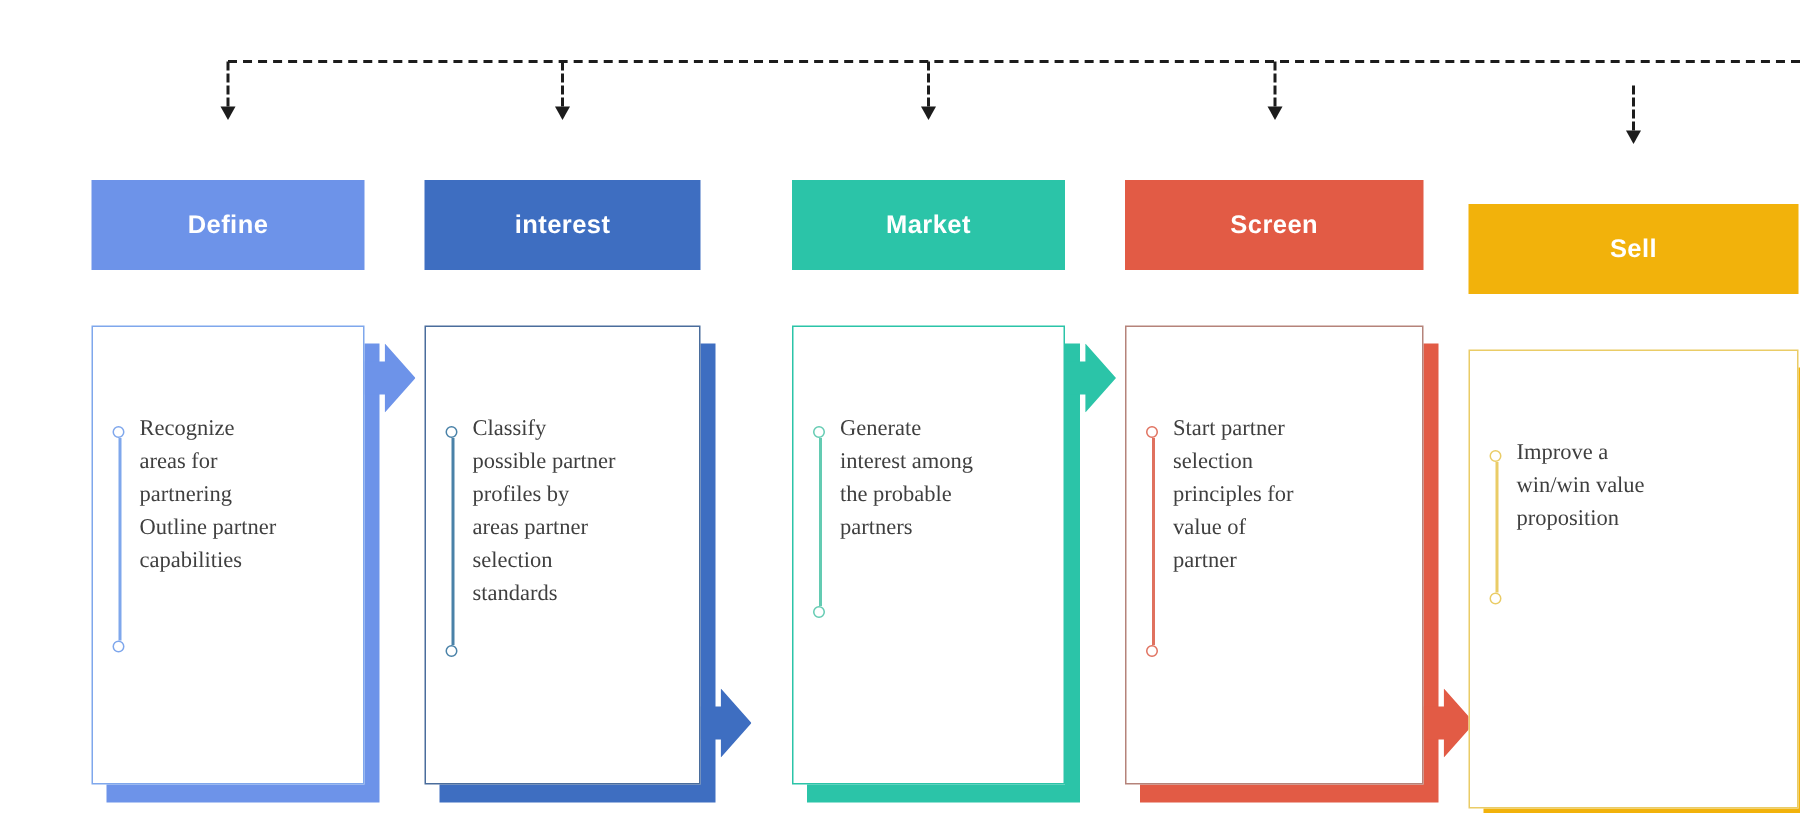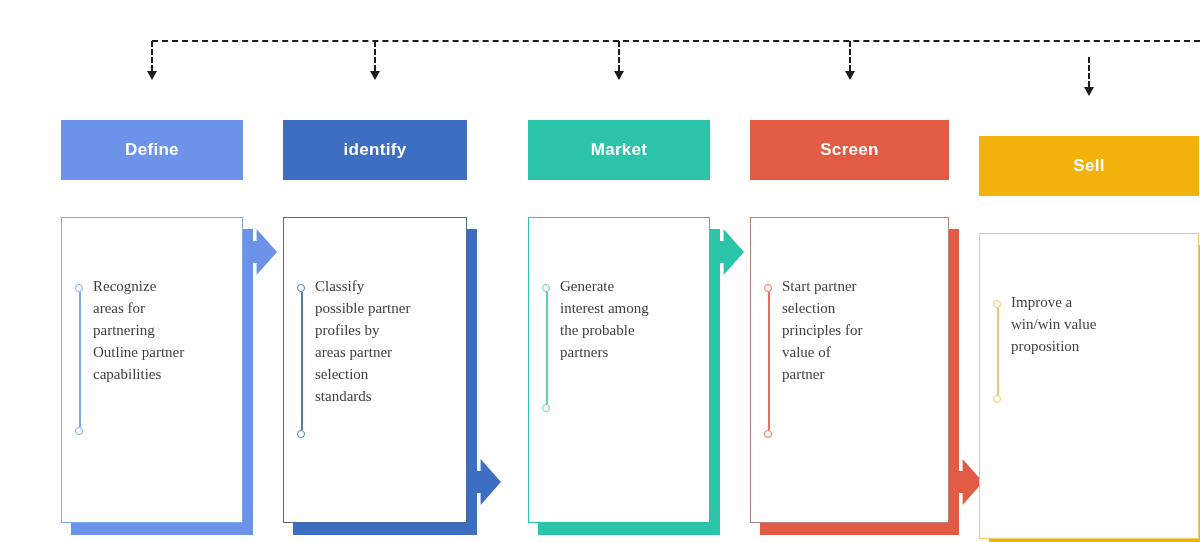--- a/index.html
+++ b/index.html
@@ -101,21 +101,21 @@
 Outline partner
 capabilities</div>
     </div>
     <div class="arrow"></div>
   </div>
 
   <div class="stage s1" style="--c: #3E6EC1; --border: #4A6D9C; --marker: #4A82A8;">
     <div class="drop"></div>
     <div class="drop-head"></div>
     <div class="header">
-      <span>identify</span>
+      <span>interest</span>
     </div>
     <div class="shadow"></div>
     <div class="card">
       <div class="marker">
         <span class="dot"></span>
         <span class="rule"></span>
         <span class="dot"></span>
       </div>
       <div class="desc">Classify
 possible partner

